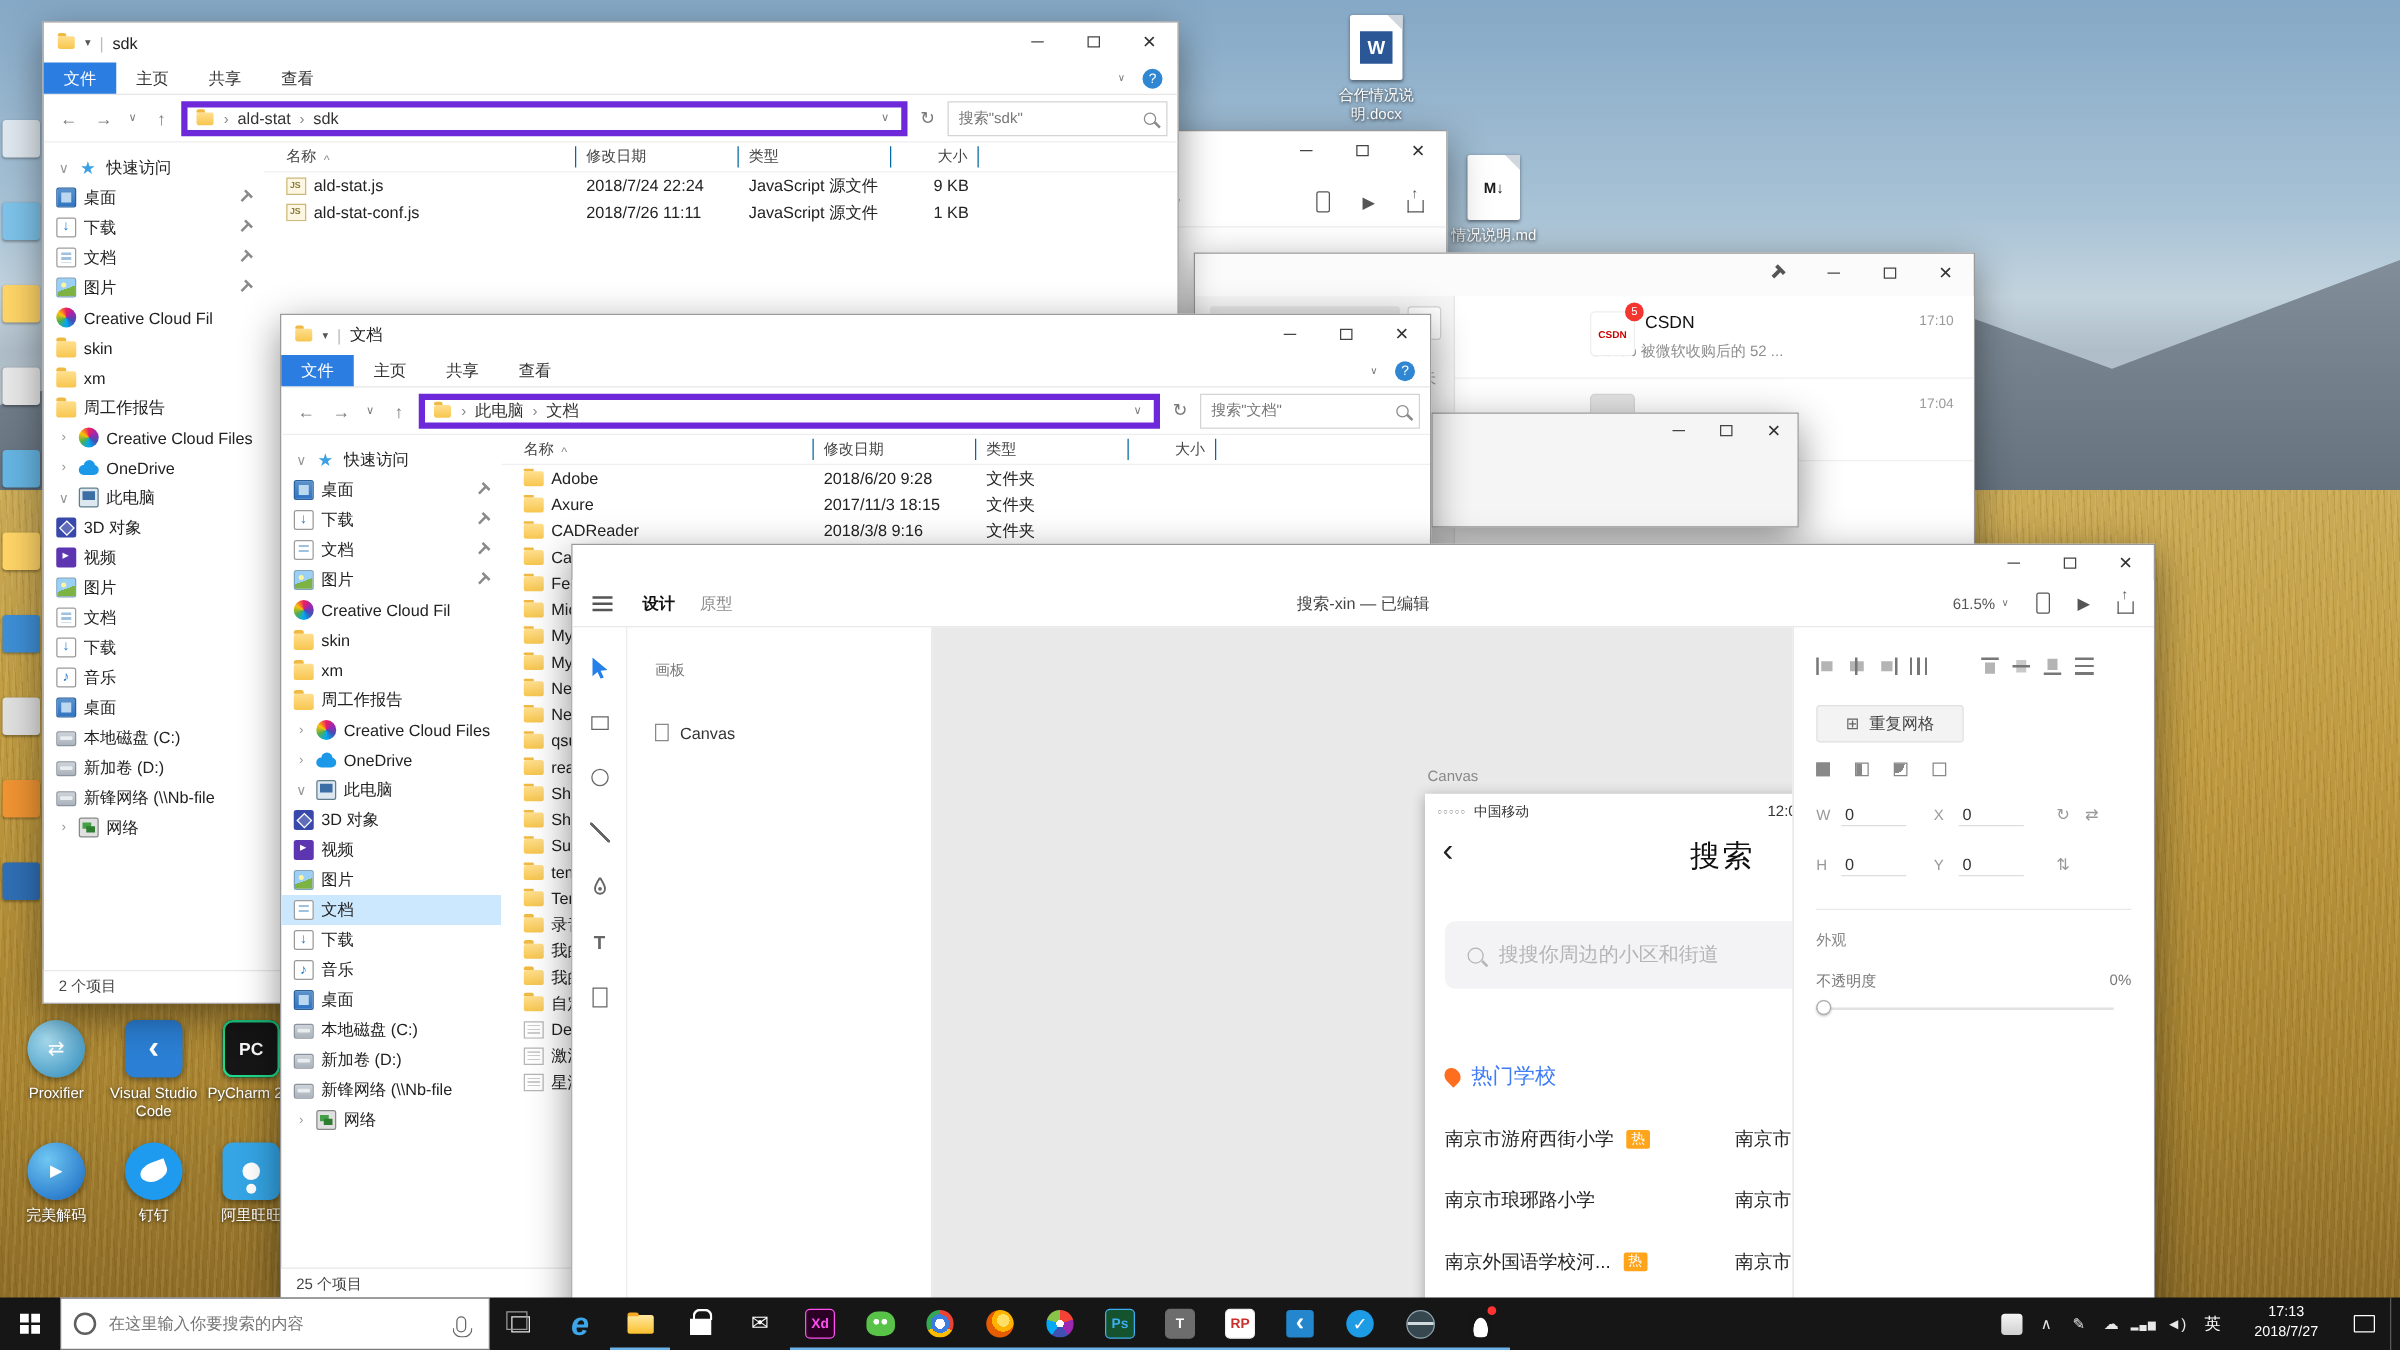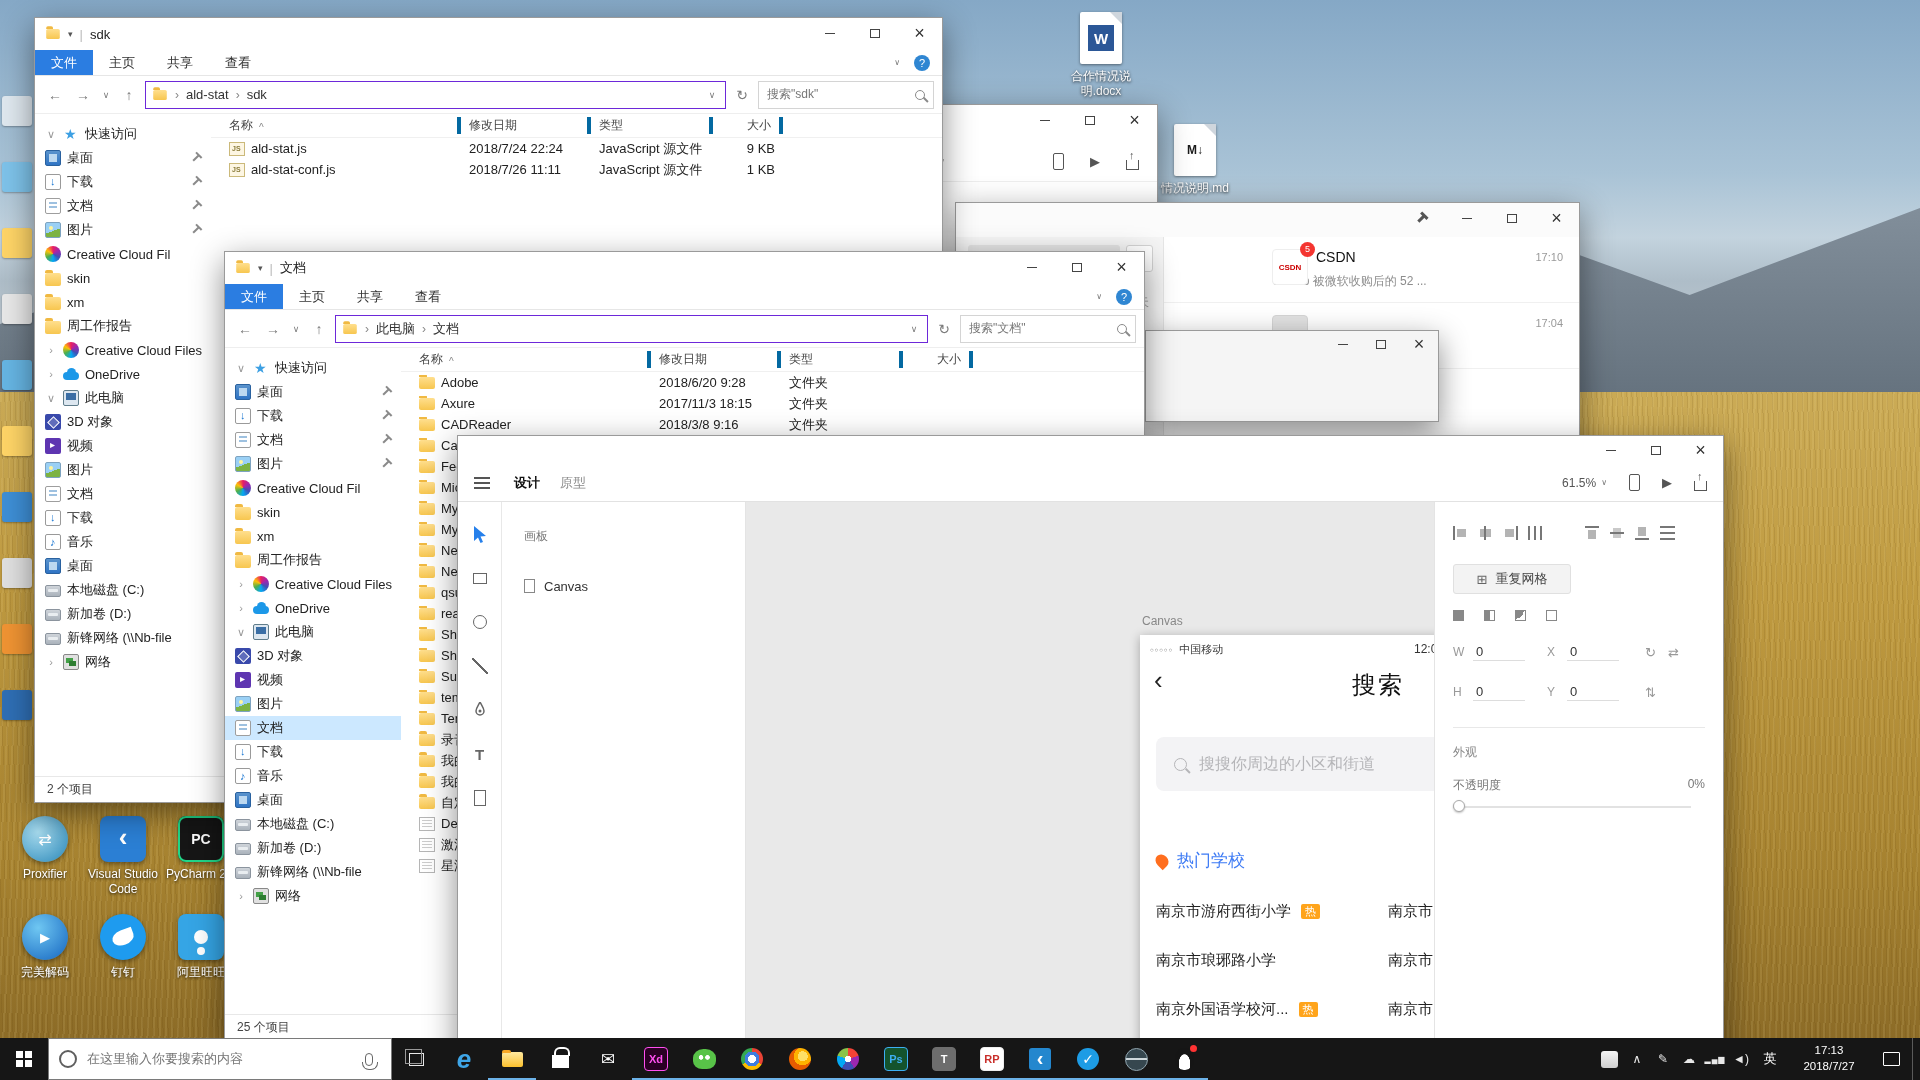--- a/index.html
+++ b/index.html
@@ -21,21 +21,21 @@
 .qat-sep{color:#bbb}
 .ex-tabs{display:flex;height:26px;align-items:stretch;font-size:13px;border-bottom:1px solid #e6e6e6}
 .ex-tab{padding:4px 16px;color:#333}
 .ex-tab.file-tab{background:#2b7de1;color:#fff}
 .rb-right{margin-left:auto;display:flex;gap:14px;padding-right:12px;align-items:center;color:#555}
 .help-ic{width:16px;height:16px;border-radius:50%;background:#2f86d2;color:#fff;font-size:11px;text-align:center;line-height:16px}
 .help-ic::before{content:"?"}
 .ex-addr{display:flex;align-items:center;gap:4px;padding:4px 8px;height:38px;border-bottom:1px solid #eee}
 .nav-btn{width:24px;text-align:center;color:#7a7a7a;font-size:14px;flex-shrink:0}
 .nav-btn.sm{width:14px;font-size:9px}
-.addr-box{flex:1;height:28px;border:1px solid #6d28d9;display:flex;align-items:center;padding:0 6px;gap:4px;font-size:13px;color:#333}
+.addr-box{flex:1;height:28px;border:5px solid #6d28d9;display:flex;align-items:center;padding:0 6px;gap:4px;font-size:13px;color:#333}
 .crumbs{display:flex;align-items:center}
 .crumb{display:flex;align-items:center;gap:4px;padding-right:4px}
 .csep::before{content:"›";color:#888;font-size:12px;padding:0 3px}
 .addr-end{margin-left:auto;display:flex;align-items:center;gap:6px;color:#777}
 .search-box{width:176px;height:28px;border:1px solid #d4d4d4;display:flex;align-items:center;padding:0 8px;color:#777;font-size:12px;justify-content:space-between;flex-shrink:0}
 .mag{width:10px;height:10px;border:1.5px solid #8a8a8a;border-radius:50%;position:relative;flex-shrink:0}
 .mag::after{content:"";width:6px;height:1.5px;background:#8a8a8a;position:absolute;right:-5px;bottom:-2px;transform:rotate(45deg)}
 .ex-body{position:absolute;top:96px;bottom:26px;left:0;right:0;display:flex;overflow:hidden}
 .nav-pane{width:176px;overflow:hidden;padding-top:8px;font-size:13px;flex-shrink:0}
 .tree-row{display:flex;align-items:center;height:24px;padding-left:10px;gap:6px;white-space:nowrap;overflow:hidden}
@@ -74,21 +74,21 @@
 .ti.video::before{content:"▸";color:#fff;position:absolute;left:5px;top:1px;font-size:10px}
 .ti.music{background:#fff;border:1px solid #999}
 .ti.music::before{content:"♪";color:#1976d2;position:absolute;left:4px;top:1px;font-size:11px}
 .ti.disk{background:linear-gradient(#cfd4da,#aab2bb);border:1px solid #8b949e;height:12px;margin-top:2px}
 .ti.disk::before{content:"";position:absolute;left:2px;right:2px;top:3px;height:3px;background:#e9edf0;border-radius:1px}
 .ti.network{background:#e0e0e0;border:1px solid #888}
 .ti.network::before{content:"";position:absolute;left:2px;top:3px;width:7px;height:5px;background:#43a047}
 .ti.network::after{content:"";position:absolute;right:2px;bottom:3px;width:7px;height:5px;background:#2e7d32}
 .files-pane{flex:1;position:relative;font-size:13px}
 .col-heads{display:flex;height:24px;align-items:center;color:#444;font-size:12px;border-bottom:1px solid #f0f0f0;padding-left:10px}
-.ch{border-right:4px solid #0369a1;padding:0 8px;display:flex;align-items:flex-end;gap:6px}
+.ch{border-right:1px solid #0369a1;padding:0 8px;display:flex;align-items:flex-end;gap:6px}
 .c-name{width:240px}.c-date{width:130px}.c-type{width:122px}.c-size{width:70px;text-align:right;justify-content:flex-end}
 .sort-caret::before{content:"^";color:#888;font-size:10px}
 .file-row{display:flex;align-items:center;height:21px;padding-left:10px}
 .fc{padding:0 8px;overflow:hidden;white-space:nowrap}
 .fc.c-name{display:flex;align-items:center;gap:6px}
 .fic{width:16px;height:14px;position:relative;flex-shrink:0;display:inline-block}
 .fic.folder{background:linear-gradient(#ffdf8e,#f7c64f);border-radius:2px;height:12px}
 .fic.folder::before{content:"";position:absolute;left:0;top:-3px;width:8px;height:3px;background:#f0b942;border-radius:2px 2px 0 0}
 .fic.js{background:#fdf6e3;border:1px solid #cbb97a}
 .fic.js::before{content:"JS";position:absolute;left:2px;top:2px;font-size:7px;color:#8a7b3a;font-weight:bold}
@@ -1135,20 +1135,21 @@
       <span class="wc close" style="height:28px"></span>
     </div>
   </div>
   <div class="xd-toolbar">
     <span class="hamburger"></span>
     <span class="xd-tabs">
 
     <span class="xd-tab active">设计</span>
         <span class="xd-tab">原型</span>
       </span>
+    <div class="xd-doc-title">搜索-xin — 已编辑</div>
     <div class="xd-tb-right">
       <span class="zoom">
           <span>61.5%</span>
           <span class="dd">∨</span>
         </span>
       <span class="icon-phone"></span>
       <span class="icon-play">▶</span>
       <span class="icon-share"></span>
     </div>
   </div>

